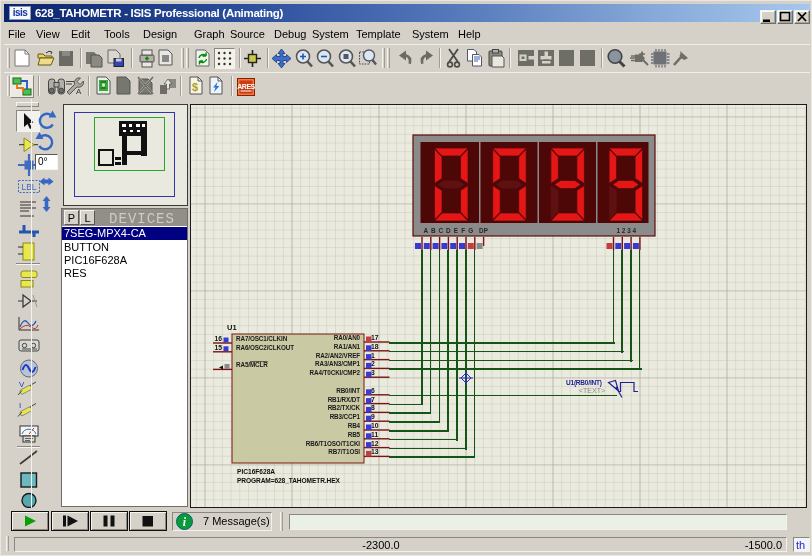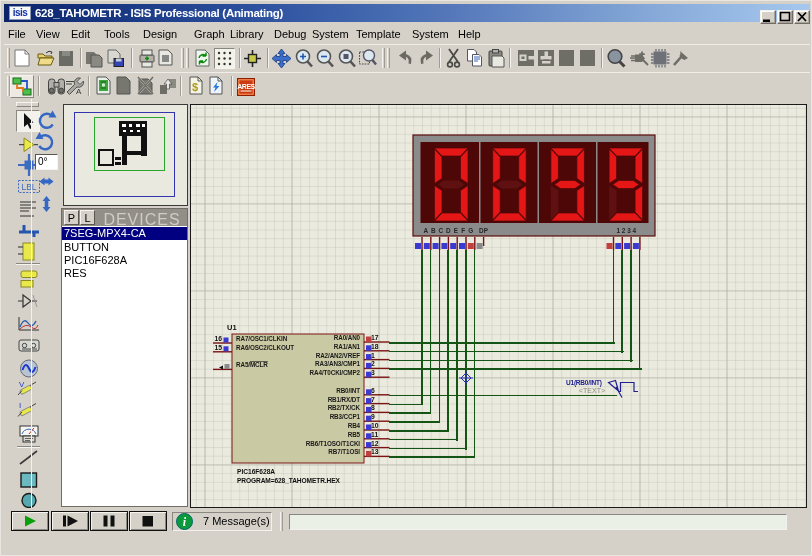--- a/index.html
+++ b/index.html
@@ -48,21 +48,21 @@
           <path d="M3 1.5 L11 10 M11 1.5 L3 10" stroke="#000" stroke-width="1.8"></path>
         </svg></span>
 </div>
 <div id="menu">
 <span style="left:4px;">File</span>
       <span style="left:32px;">View</span>
       <span style="left:67px;">Edit</span>
       <span style="left:100px;">Tools</span>
       <span style="left:139px;">Design</span>
       <span style="left:190px;">Graph</span>
-      <span style="left:226px;">Library</span>
+      <span style="left:226px;">Source</span>
       <span style="left:270px;">Debug</span>
       <span style="left:308px;">System</span>
       <span style="left:352px;">Template</span>
       <span style="left:408px;">System</span>
       <span style="left:454px;">Help</span>
 </div>
 <div class="tbar" id="tb1" style="top:43px;">
 <div class="grip" style="left:3px;"></div>
 <div class="sep" style="left:76px;"></div>
 <div class="sep" style="left:126.5px;"></div>
@@ -390,21 +390,21 @@
 <div class="abs" style="left:76.5px;top:31px;width:6px;height:20px;background:#111;"></div>
 <div class="abs" style="left:57.5px;top:46px;width:25px;height:4px;background:#111;"></div>
 <div class="abs" style="left:51px;top:52px;width:6px;height:3px;background:#111;"></div>
 <div class="abs" style="left:51px;top:57px;width:6px;height:3px;background:#111;"></div>
 <div class="abs" style="left:33.5px;top:44px;width:16px;height:17px;border:2px solid #111;"></div>
 </div>
 <div id="devpanel">
 <div class="abs" style="left:0;top:0;width:125px;height:17px;background:#928f88;"></div>
 <div class="abs" style="left:2px;top:1px;width:15px;height:15px;background:#d5d1c9;border:1px solid;border-color:#f6f4f0 #5a5650 #5a5650 #f6f4f0;font-size:11px;text-align:center;line-height:14px;">P</div>
 <div class="abs" style="left:18px;top:1px;width:15px;height:15px;background:#d5d1c9;border:1px solid;border-color:#f6f4f0 #5a5650 #5a5650 #f6f4f0;font-size:11px;text-align:center;line-height:14px;">L</div>
-<div class="abs" style="left:36px;top:2px;width:88px;height:13px;color:#cfccc4;font-size:16px;text-align:center;letter-spacing:1px;">DEVICES</div>
+<div class="abs" style="left:36px;top:2px;width:88px;height:13px;color:#cfccc4;font-size:14px;text-align:center;letter-spacing:1px;font-family:Liberation Mono, monospace;">DEVICES</div>
 <div class="abs" style="left:0;top:18px;width:125px;height:13px;background:#000080;color:#fff;font-size:11px;line-height:13px;padding-left:2px;">7SEG-MPX4-CA</div>
 <div class="abs" style="left:2px;top:32px;font-size:11px;line-height:13px;">BUTTON<br>PIC16F628A<br>RES</div>
 </div>
 <div id="canvas">
 <svg width="615" height="402" style="position:absolute;left:0;top:0;">
 <defs>
 <pattern id="g1" width="8.7" height="8.7" patternUnits="userSpaceOnUse" patternTransform="translate(4.8,2.7)">
 <path d="M0 0H8.7M0 0V8.7" stroke="#c9c9bb" stroke-width="1" fill="none"></path>
 </pattern>
 <pattern id="g2" width="87" height="87" patternUnits="userSpaceOnUse" patternTransform="translate(13.5,11.4)">
@@ -622,12 +622,20 @@
         </svg></div>
 <div class="sunk" style="left:168px;top:3px;width:100px;height:19px;background:#d5d1c9;"></div>
 <svg width="17" height="17" style="position:absolute;left:172px;top:4px;">
         <circle cx="8.5" cy="8.5" r="8" fill="#0a9a3c" stroke="#066"></circle>
         <text x="8.5" y="13" font-size="12" font-weight="bold" font-style="italic" fill="#fff" text-anchor="middle" font-family="Liberation Serif,serif">i</text>
       </svg>
 <div class="abs" style="left:199px;top:6px;font-size:11px;">7 Message(s)</div>
 <div class="grip" style="left:276px;top:3px;height:19px;"></div>
 <div class="sunk" style="left:284.5px;top:5px;width:498px;height:16px;background:#eaf0e6;"></div>
 </div>
+<div id="status">
+<div class="grip" style="left:2px;top:2px;height:15px;"></div>
+<div class="sunk" style="left:10px;top:2.5px;width:773px;height:15.5px;"></div>
+<div class="abs" style="left:352px;top:5px;width:50px;text-align:center;">-2300.0</div>
+<div class="abs" style="left:718px;top:5px;width:60px;text-align:right;">-1500.0</div>
+<div class="sunk" style="left:789px;top:2.5px;width:17px;height:15.5px;background:#f2f4f8;"></div>
+<div class="abs" style="left:792px;top:5px;color:#2222cc;">th</div>
+</div>
 </div>
 </body></html>

